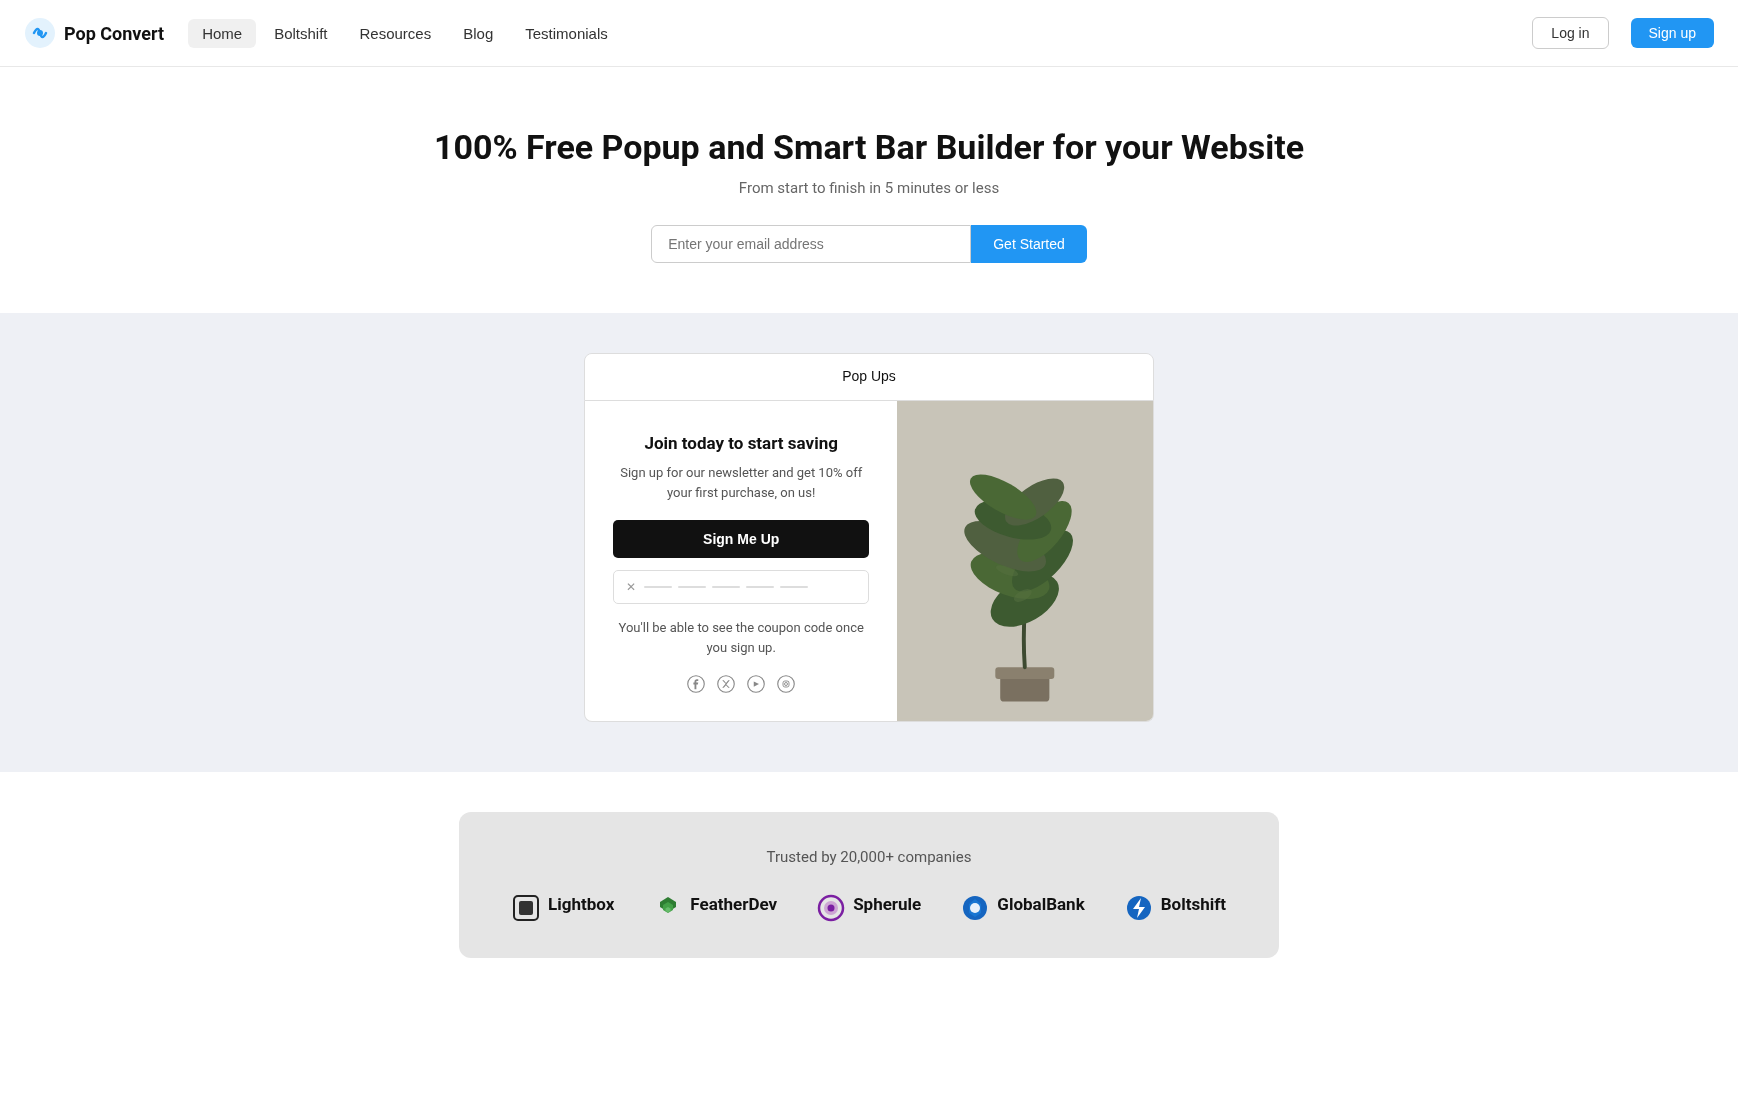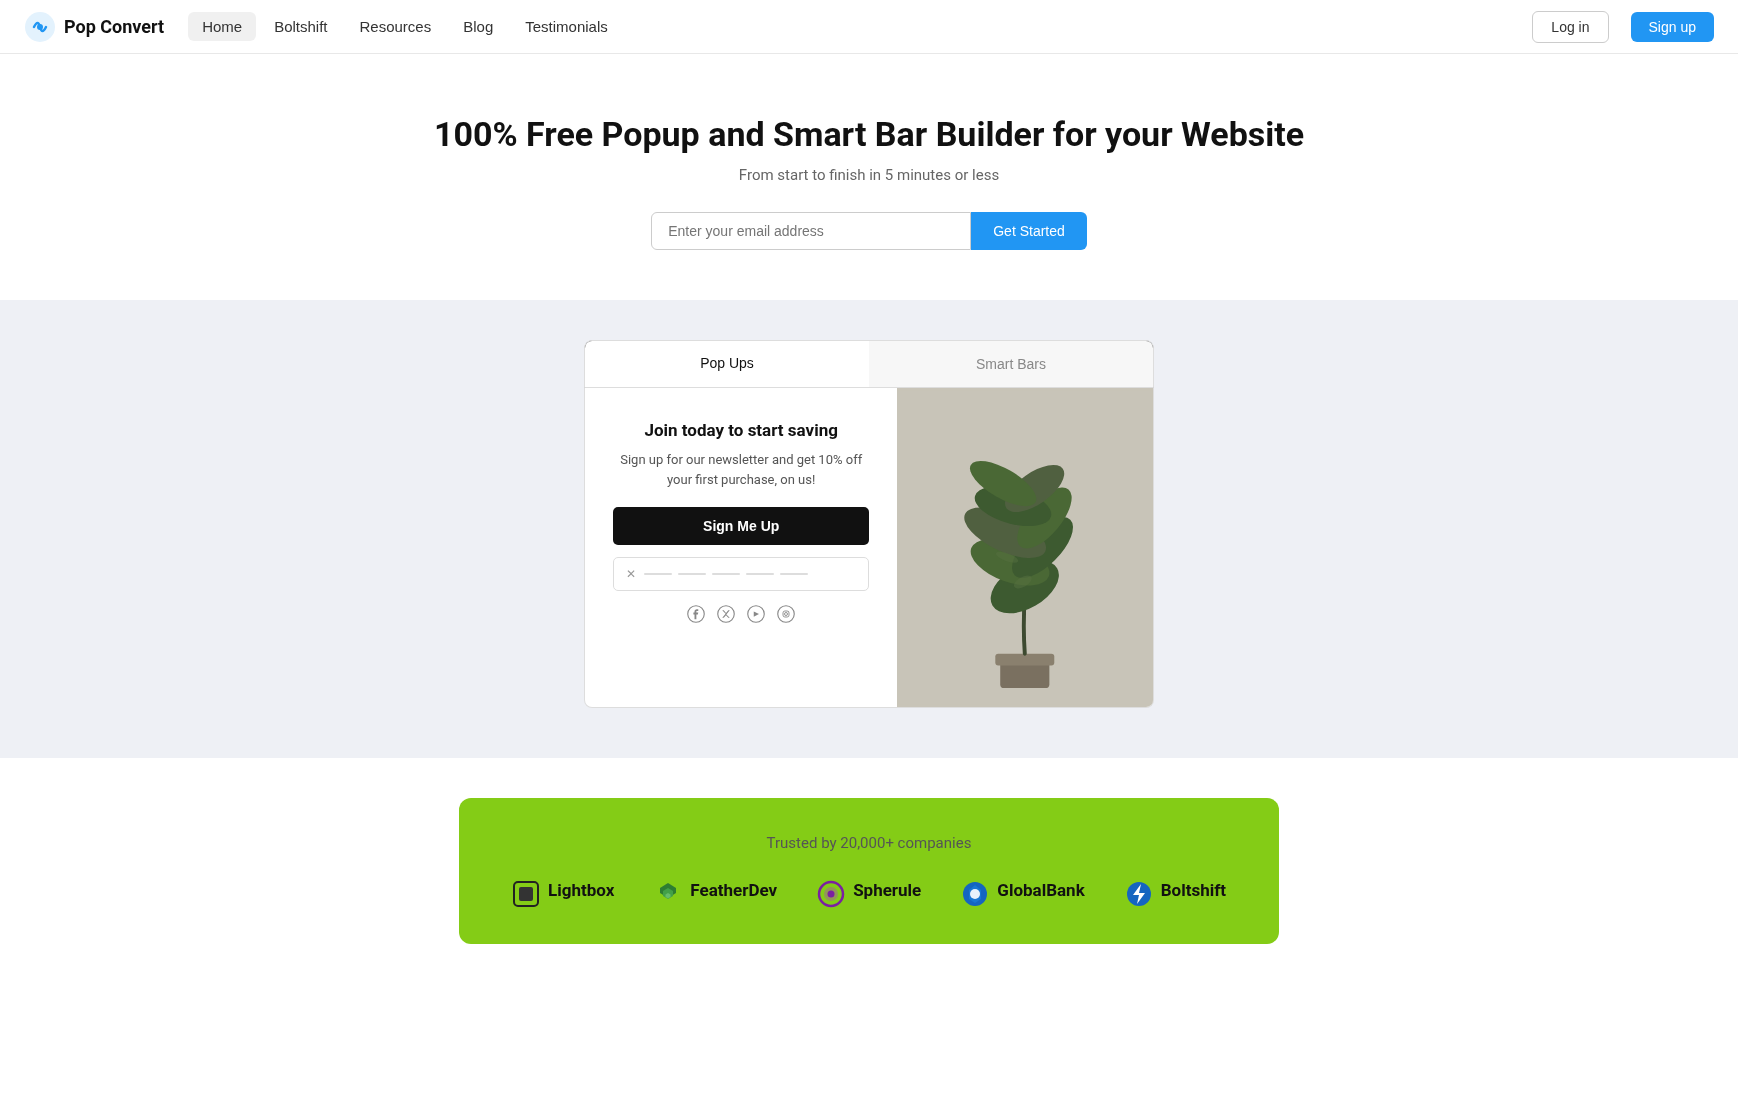--- a/index.html
+++ b/index.html
@@ -1,20 +1,20 @@
 <!DOCTYPE html>
 <html><head>
   <meta charset="utf-8">
   <style>
     * { box-sizing: border-box; margin: 0; padding: 0; }
     body { font-family: -apple-system, BlinkMacSystemFont, 'Segoe UI', Roboto, sans-serif; background: #fff; color: #333; }
 
     
     .navbar {
-      display: flex; align-items: center; padding: 0 24px; height: 54px;
+      display: flex; align-items: center; padding: 0 24px; height: 67px;
       border-bottom: 1px solid #e8e8e8; background: #fff;
     }
     .nav-logo { display: flex; align-items: center; gap: 8px; text-decoration: none; color: #111; font-weight: 700; font-size: 18px; margin-right: 24px; }
     .nav-logo-icon { width: 32px; height: 32px; }
     .nav-links { display: flex; align-items: center; gap: 4px; flex: 1; }
     .nav-link {
       padding: 6px 14px; border-radius: 6px; text-decoration: none;
       color: #333; font-size: 15px; cursor: pointer; border: none; background: transparent;
     }
     .nav-link.active { background: #f0f0f0; font-weight: 500; }
@@ -93,21 +93,21 @@
       flex: 0 0 45%; background: #c8c4b8;
       display: flex; align-items: center; justify-content: center; overflow: hidden;
     }
     .plant-svg { width: 100%; height: 100%; }
 
     
     .trusted-section {
       background: #fff; padding: 40px 24px 50px;
     }
     .trusted-inner {
-      max-width: 820px; margin: 0 auto; background: #84cc16; border-radius: 12px;
+      max-width: 820px; margin: 0 auto; background: #e5e5e5; border-radius: 12px;
       padding: 36px 40px;
     }
     .trusted-title { text-align: center; font-size: 15px; color: #555; margin-bottom: 28px; }
     .trusted-logos { display: flex; align-items: center; justify-content: center; gap: 40px; flex-wrap: wrap; }
     .logo-item { display: flex; align-items: flex-start; gap: 8px; font-size: 17px; font-weight: 700; color: #111; }
     .logo-icon { width: 28px; height: 28px; }
   </style>
 </head>
 <body>
 
@@ -138,37 +138,37 @@
   <p>From start to finish in 5 minutes or less</p>
   <div class="hero-form">
     <input class="hero-input" type="email" placeholder="Enter your email address" style="">
     <button class="btn-get-started">Get Started</button>
   </div>
 </section>
 
 <section class="demo-section">
   <div class="demo-tabs">
     <button class="demo-tab active">Pop Ups</button>
-    <button class="demo-tab">Smart Bars</button>
   </div>
   <div class="demo-popup-wrapper">
     <div class="demo-popup-left">
       <h3>Join today to start saving</h3>
       <p>Sign up for our newsletter and get 10% off your first purchase, on us!</p>
       <button class="btn-sign-me-up">Sign Me Up</button>
       <div class="coupon-field">
         <span class="coupon-x">✕</span>
         <div class="coupon-dashes">
           <div class="coupon-dash"></div>
           <div class="coupon-dash"></div>
           <div class="coupon-dash"></div>
           <div class="coupon-dash"></div>
           <div class="coupon-dash"></div>
         </div>
       </div>
+      <p class="coupon-note">You'll be able to see the coupon code once you sign up.</p>
       <div class="social-icons">
         <span class="social-icon" title="Facebook">
           <svg width="18" height="18" viewBox="0 0 24 24" fill="none">
               <circle cx="12" cy="12" r="11" stroke="#888" stroke-width="1.5"></circle>
               <path d="M13.5 8H15V5.5H13C11.3 5.5 10 6.8 10 8.5V10H8.5V12.5H10V19H12.5V12.5H14.5L15 10H12.5V8.5C12.5 8.2 12.7 8 13 8H13.5Z" fill="#888"></path>
             </svg>
         </span>
         <span class="social-icon" title="Twitter">
           <svg width="18" height="18" viewBox="0 0 24 24" fill="none">
               <circle cx="12" cy="12" r="11" stroke="#888" stroke-width="1.5"></circle>

